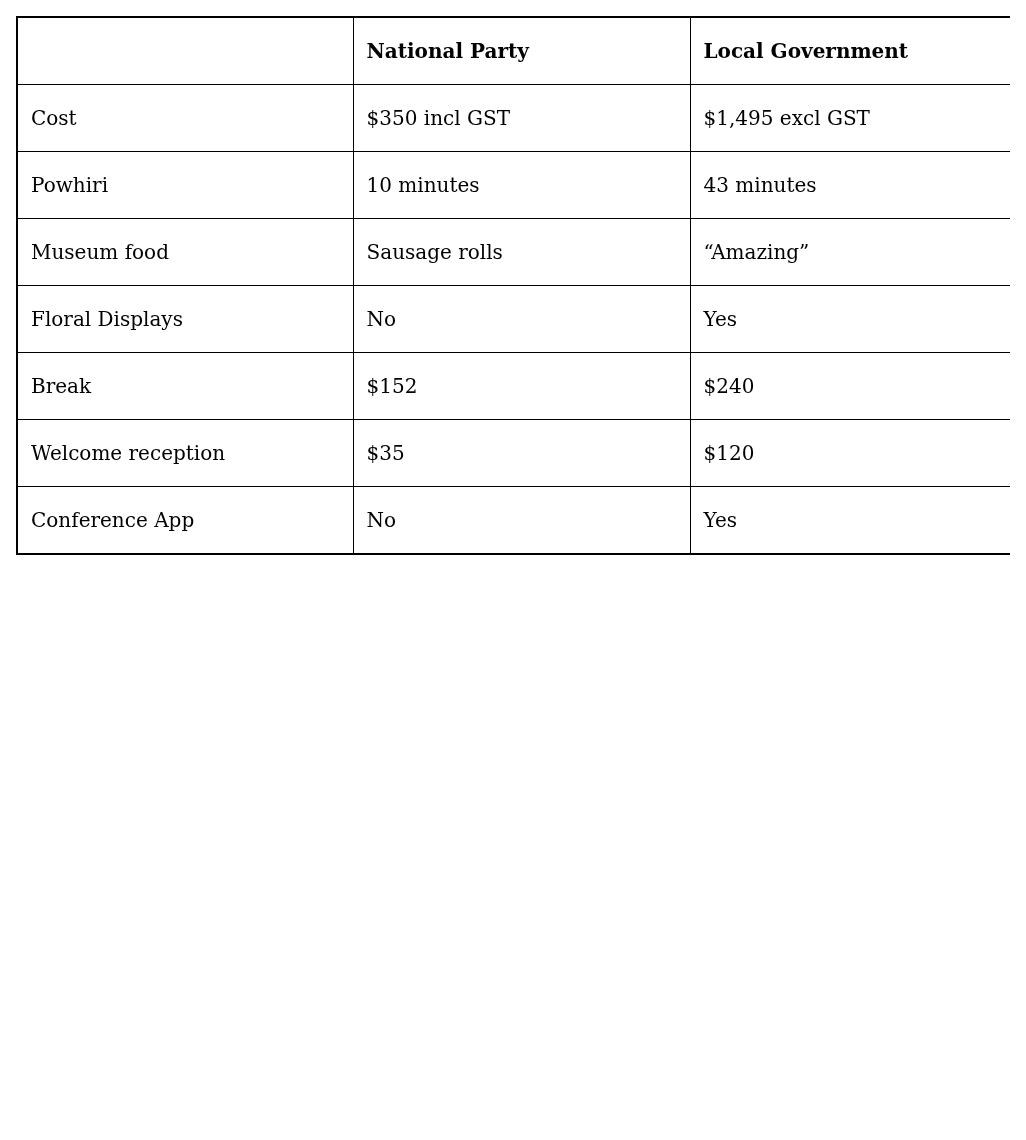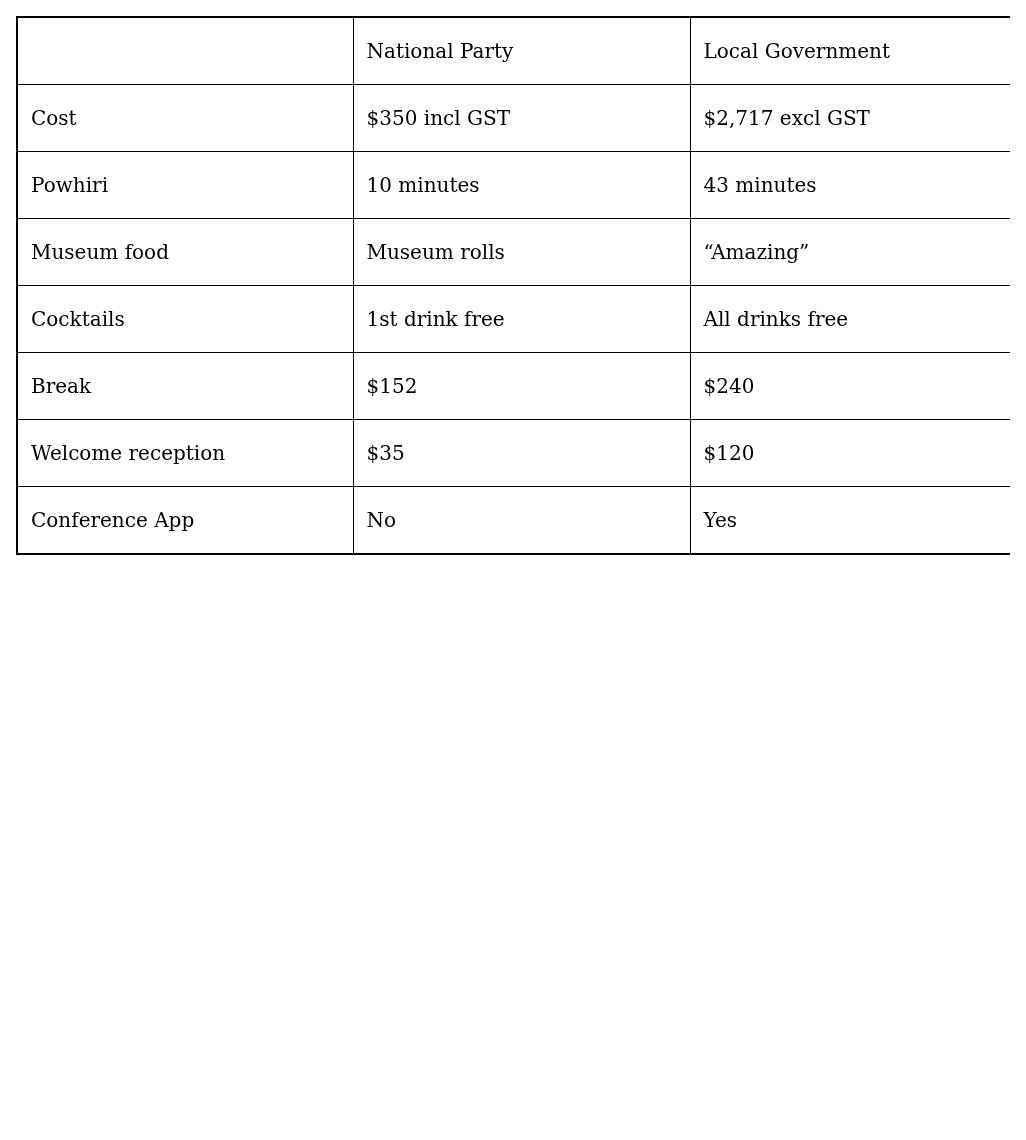--- a/index.html
+++ b/index.html
@@ -23,21 +23,21 @@
   .comparison-table td {
     border: 1px solid #000000;
     padding: 12px 13px;
     line-height: 42px;
     text-align: left;
     vertical-align: middle;
     white-space: pre-line;
     overflow: hidden;
   }
   .comparison-table th {
-    font-weight: normal;
+    font-weight: bold;
   }
 </style>
 </head>
 <body>
 
 <table class="comparison-table">
   <colgroup>
     <col class="c0">
       <col class="c1">
       <col class="c2">
@@ -46,36 +46,36 @@
     <tr>
       <th></th>
       <th>National Party</th>
       <th>Local Government</th>
     </tr>
   </thead>
   <tbody>
     <tr>
       <td>Cost</td>
       <td>$350 incl GST</td>
-      <td>$2,717 excl GST</td>
+      <td>$1,495 excl GST</td>
     </tr>
     <tr>
       <td>Powhiri</td>
       <td>10 minutes</td>
       <td>43 minutes</td>
     </tr>
     <tr>
       <td>Museum food</td>
-      <td>Museum rolls</td>
+      <td>Sausage rolls</td>
       <td>“Amazing”</td>
     </tr>
     <tr>
-      <td>Cocktails</td>
-      <td>1st drink free</td>
-      <td>All drinks free</td>
+      <td>Floral Displays</td>
+      <td>No</td>
+      <td>Yes</td>
     </tr>
     <tr>
       <td>Break</td>
       <td>$152</td>
       <td>$240</td>
     </tr>
     <tr>
       <td>Welcome reception</td>
       <td>$35</td>
       <td>$120</td>

